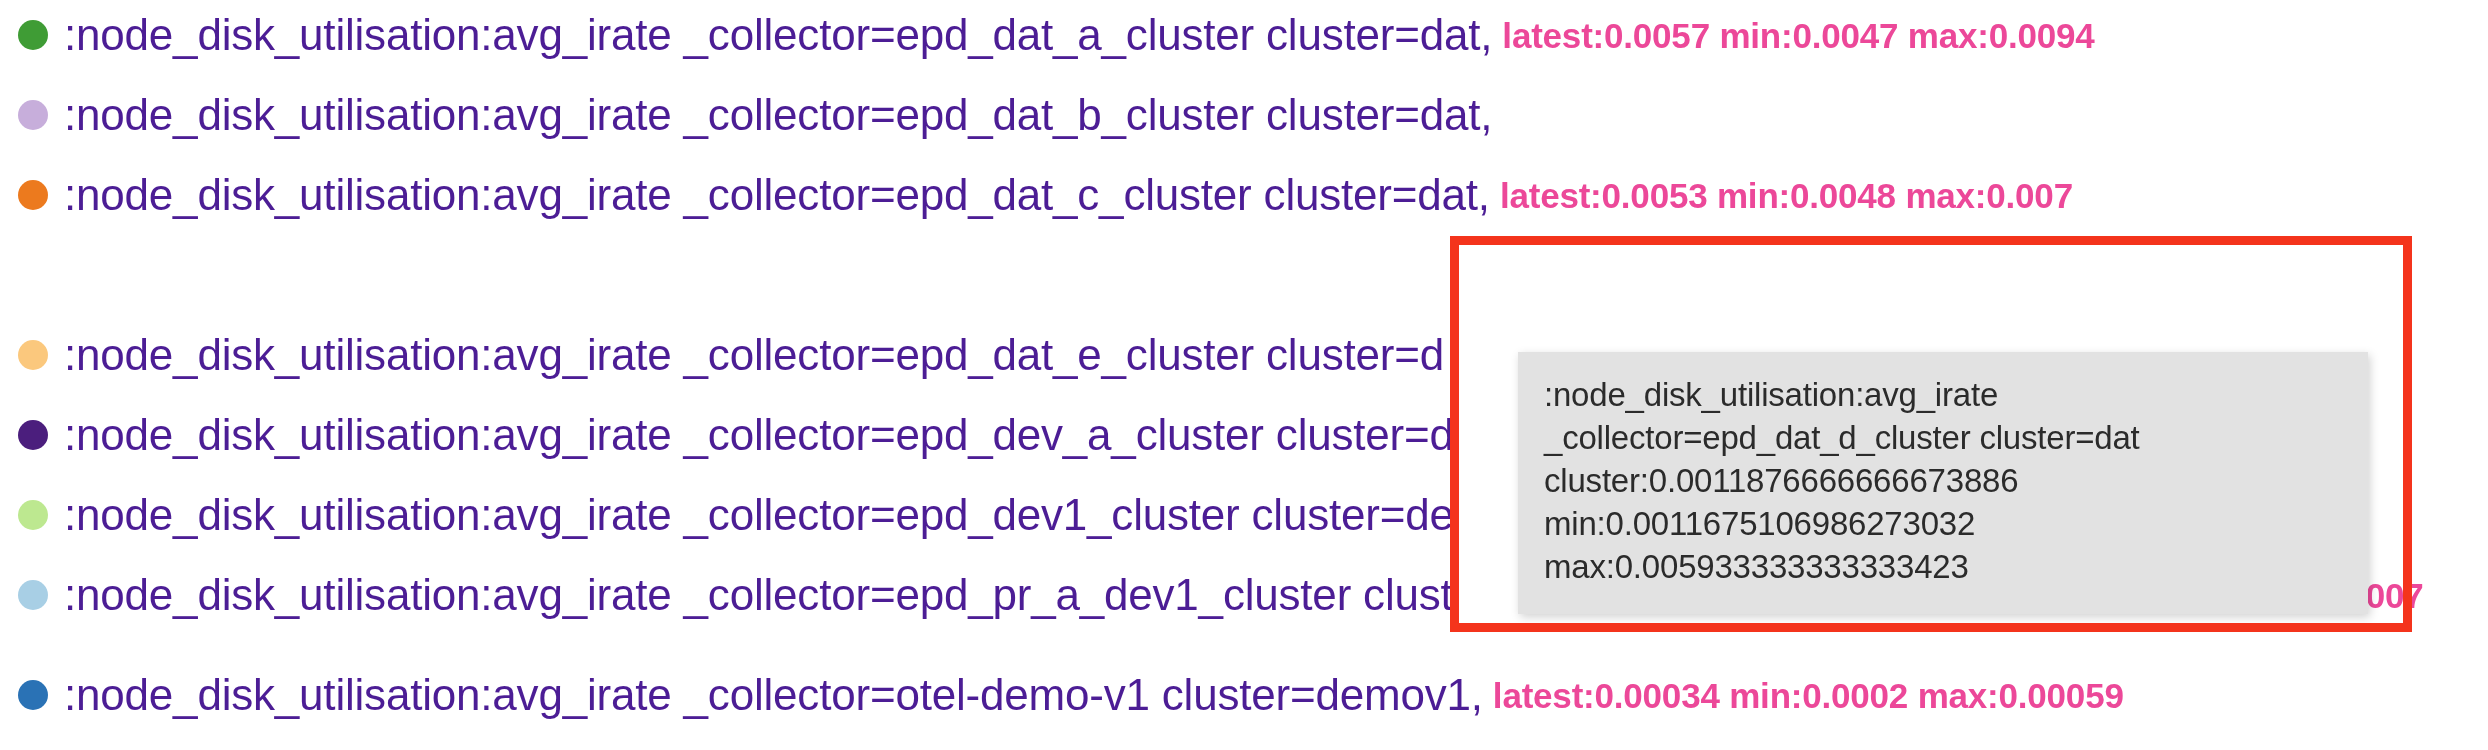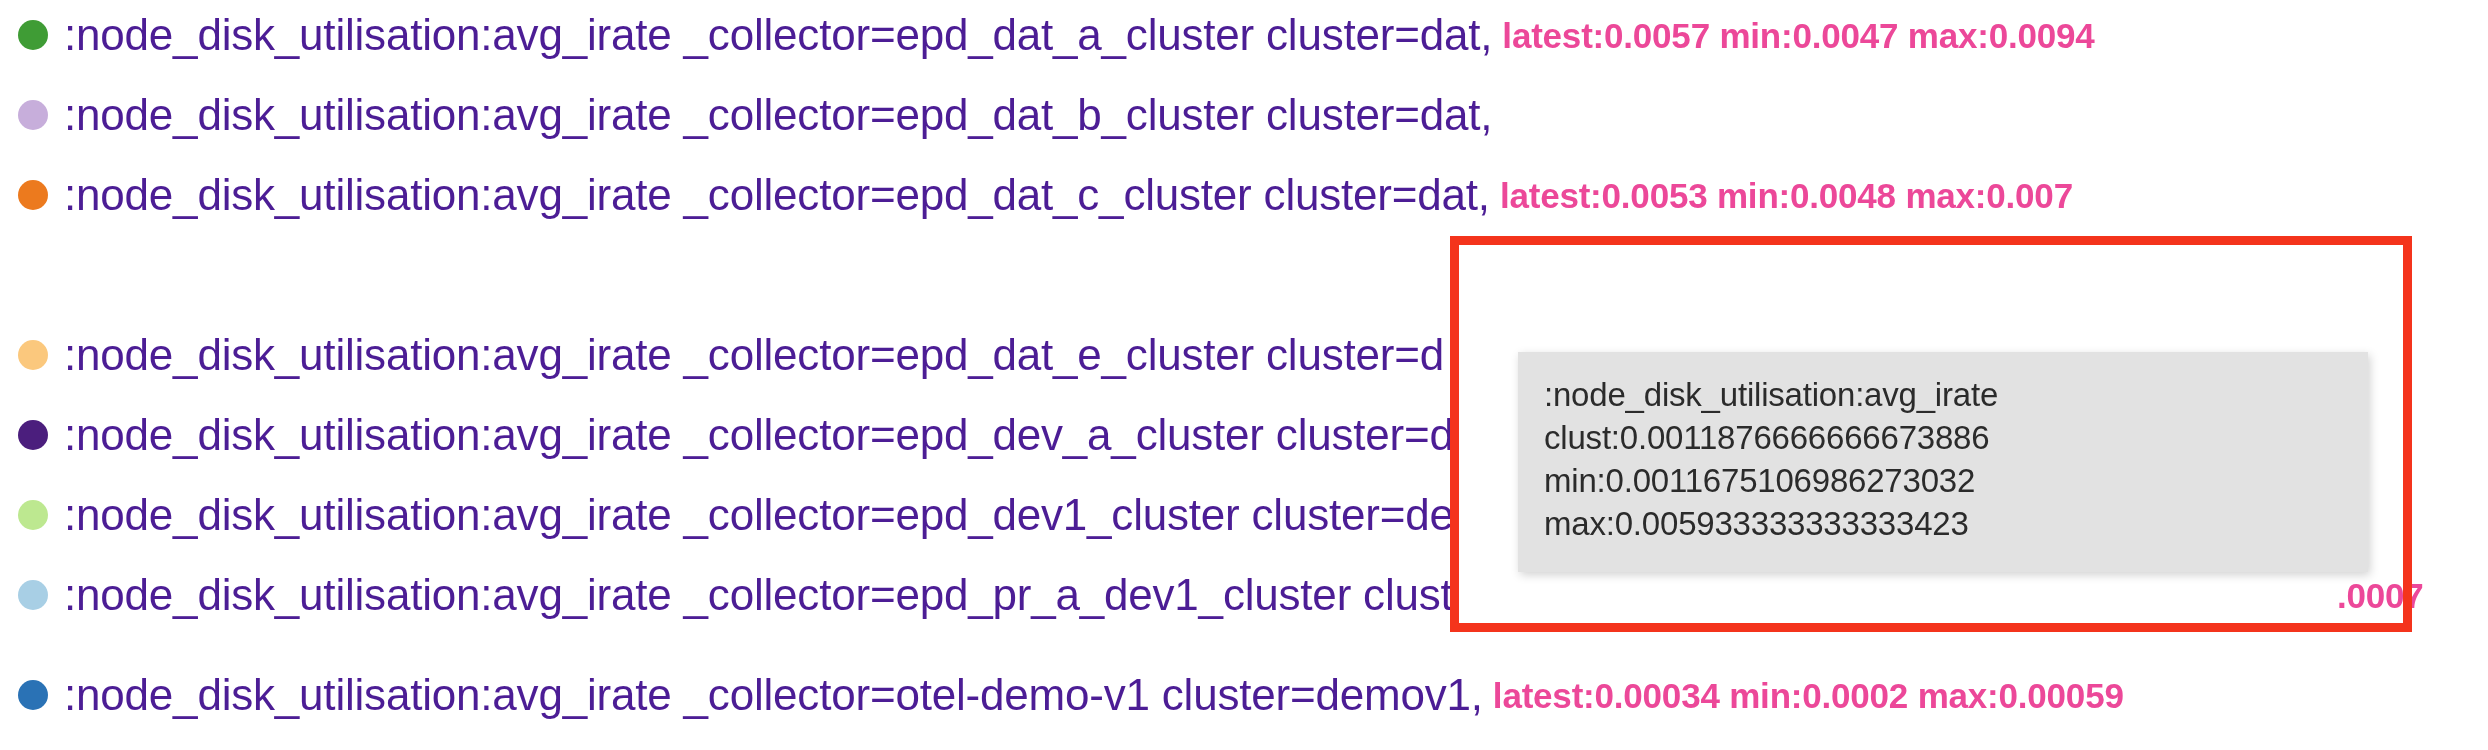--- a/index.html
+++ b/index.html
@@ -136,18 +136,19 @@
   <div class="legend-row" style="top:672px">
     <span class="legend-marker" style="background:#2a72b5"></span>
     <span class="legend-text">:node_disk_utilisation:avg_irate _collector=otel-demo-v1 cluster=demov1,</span>
     <span class="legend-stats">latest:0.00034 min:0.0002 max:0.00059</span>
   </div>
 
 </div>
 
 <div id="tooltip" style="left:1498px; top:352px; width:850px;margin-left:20px;">
   <div class="tooltip-line">:node_disk_utilisation:avg_irate</div>
-  <div class="tooltip-line">clust:0.0011876666666673886</div>
+  <div class="tooltip-line">_collector=epd_dat_d_cluster cluster=dat</div>
+  <div class="tooltip-line">cluster:0.0011876666666673886</div>
   <div class="tooltip-line">min:0.0011675106986273032</div>
   <div class="tooltip-line">max:0.005933333333333423</div>
 </div>
 
 <div id="annotation-box" style="left:1450px; top:236px; width:962px; height:396px;"></div>
 
 </body></html>

